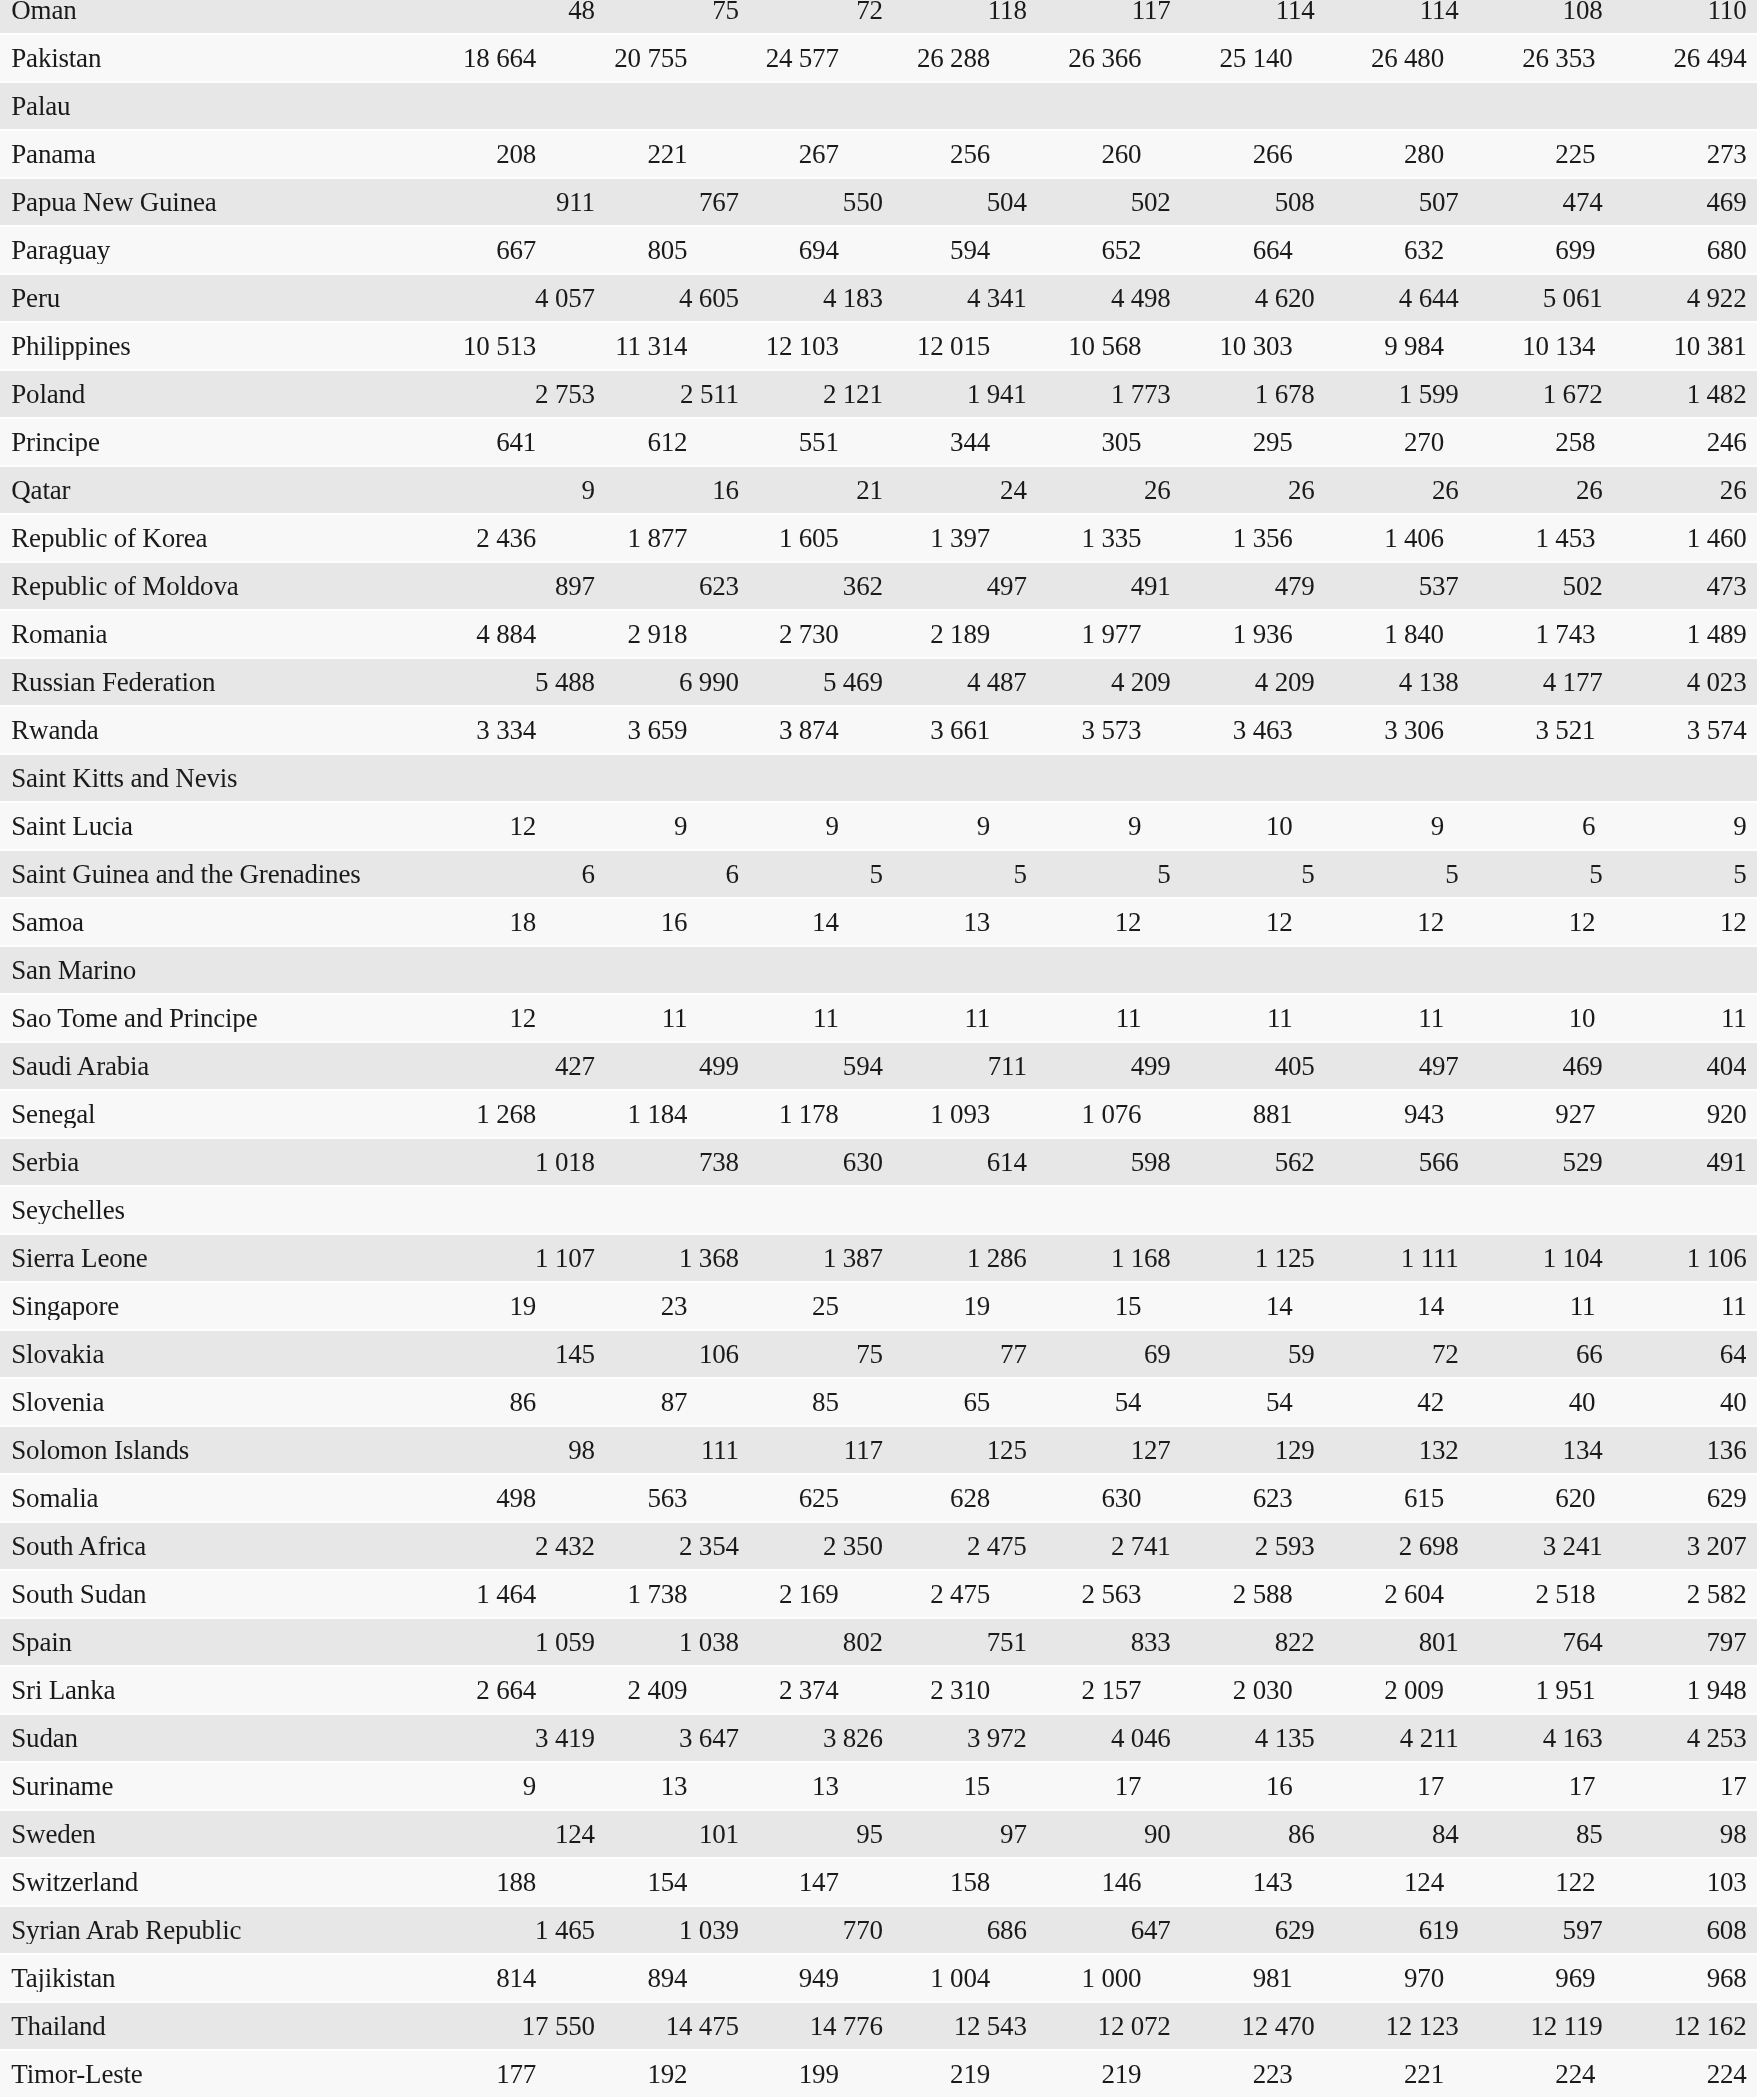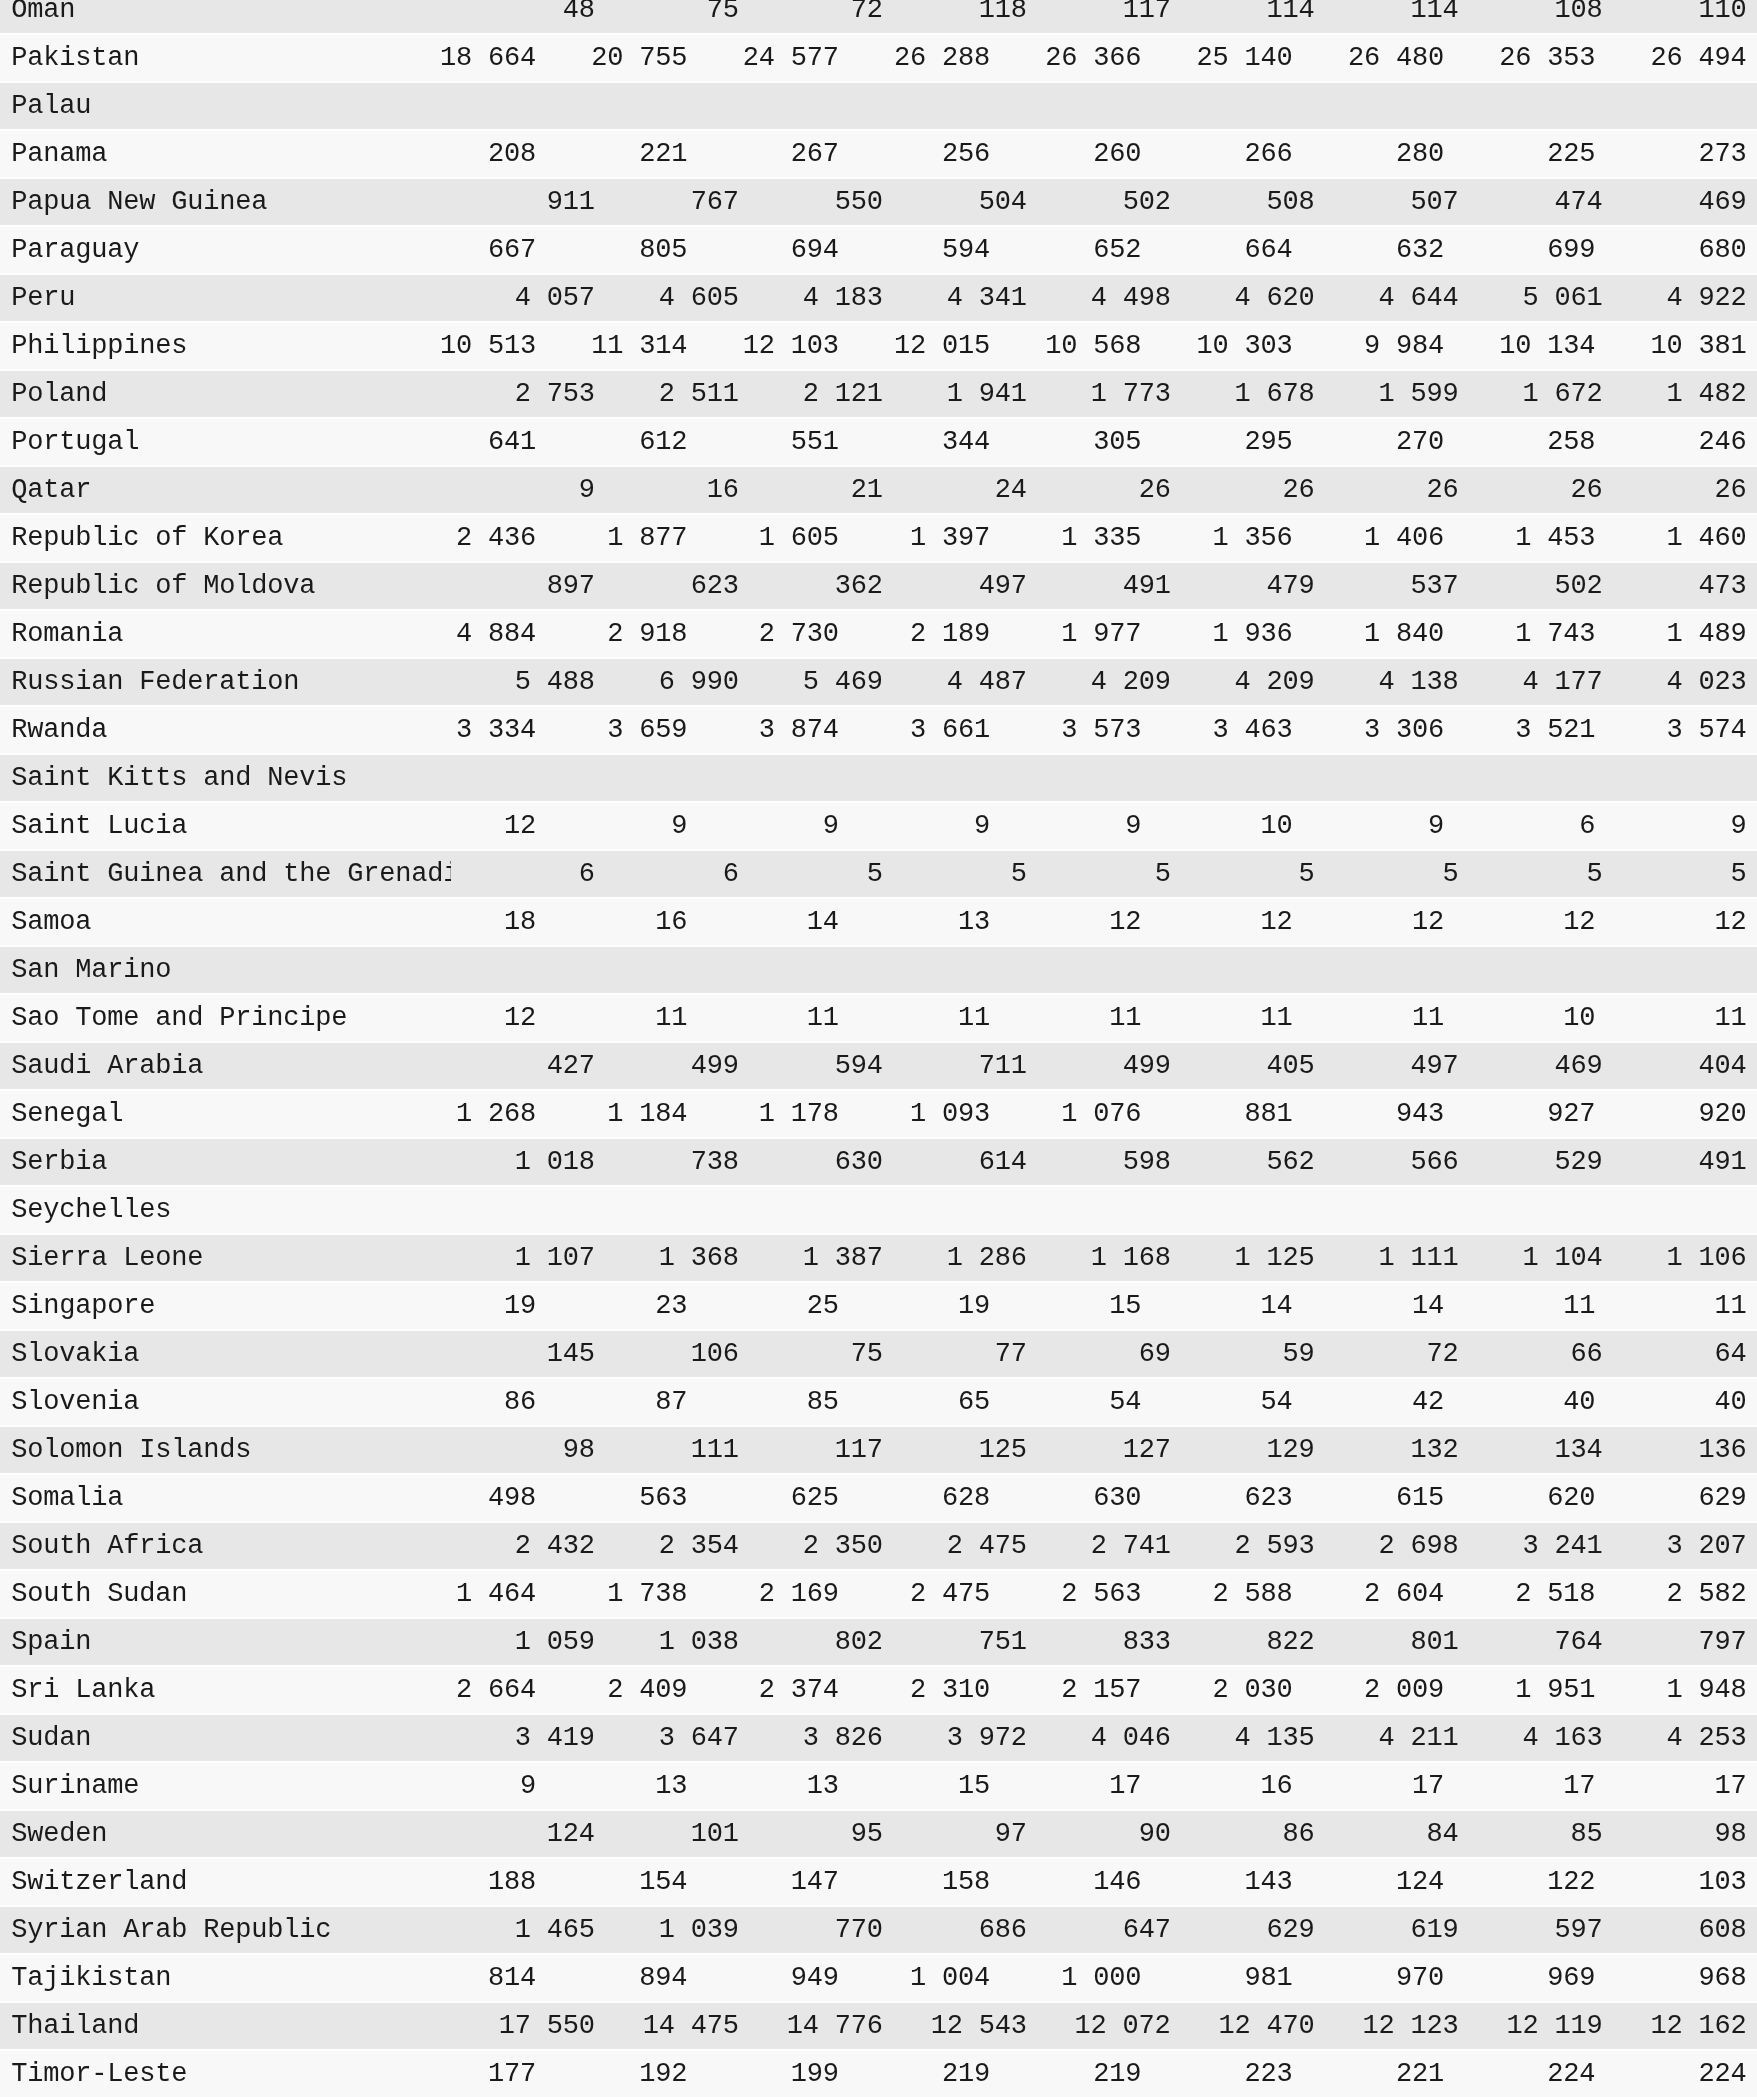--- a/index.html
+++ b/index.html
@@ -6,21 +6,21 @@
     margin: 0;
     padding: 0;
     background: #ffffff;
   }
   .viewport {
     position: relative;
     width: 1757px;
     height: 2097px;
     overflow: hidden;
     background: var(--bg, #ffffff);
-    font-family: Liberation Mono, monospace;
+    font-family: Liberation Serif, serif;
     color: var(--text, #1a1a1a);
   }
   .table {
     position: absolute;
     top: -13px;
     left: 0;
     width: 1757px;
   }
   .row {
     box-sizing: border-box;
@@ -157,21 +157,21 @@
         <div class="cell val">2 511</div>
         <div class="cell val">2 121</div>
         <div class="cell val">1 941</div>
         <div class="cell val">1 773</div>
         <div class="cell val">1 678</div>
         <div class="cell val">1 599</div>
         <div class="cell val">1 672</div>
         <div class="cell val">1 482</div>
       </div>
       <div class="row even">
-    <div class="cell name">Portugal</div>
+    <div class="cell name">Principe</div>
   <div class="cell val">641</div>
         <div class="cell val">612</div>
         <div class="cell val">551</div>
         <div class="cell val">344</div>
         <div class="cell val">305</div>
         <div class="cell val">295</div>
         <div class="cell val">270</div>
         <div class="cell val">258</div>
         <div class="cell val">246</div>
       </div>

